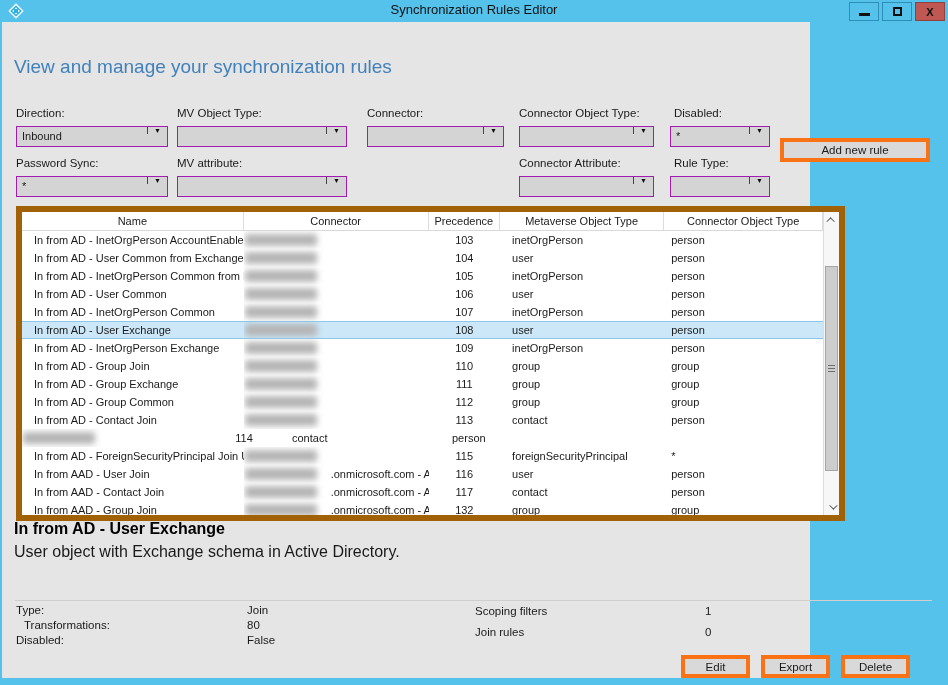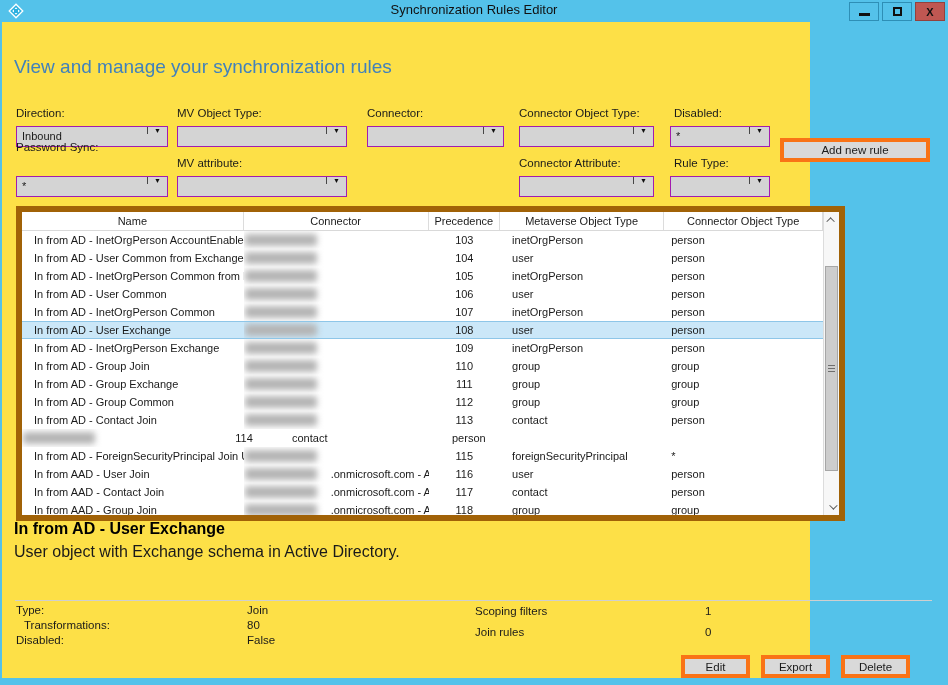--- a/index.html
+++ b/index.html
@@ -24,21 +24,21 @@
     font-size:11px; font-weight:bold; color:#101010; cursor:default;
     background:#54c2ea; border:1px solid #2e8fb6;
   }
   .win-btn.close { background:#bf5752; border-color:#93413d; }
   .min-glyph { width:11px; height:3px; background:#101010; margin-top:6px; }
   .max-glyph { width:9px; height:9px; border:2px solid #101010; }
 
   
   .content {
     position:absolute; left:2px; top:22px; width:808px; height:656px;
-    background:#fde047;
+    background:#e5e5e5;
   }
   .page-heading {
     position:absolute; left:12px; top:34px;
     font-size:19px; color:#4181bc;
   }
 
   
   .flabel { position:absolute; font-size:11.5px; color:#1a1a1a; }
   .dropdown {
     position:absolute; height:21px; background:#d4d4d4;
@@ -178,21 +178,21 @@
     </div>
     <div class="dropdown" style="left:668px; top:104px; width:100px;">
       <span class="dd-value">*</span>
       <span class="dd-btn">
           <span class="dd-arrow">▼</span>
         </span>
     </div>
 
     <div class="btn" style="left:778px; top:116px; width:150px; height:24px;">Add new rule</div>
 
-    <div class="flabel" style="left:14px;  top:119px;">Password Sync:</div>
+    <div class="flabel" style="left:14px;  top:135px;">Password Sync:</div>
     <div class="flabel" style="left:175px; top:135px;">MV attribute:</div>
     <div class="flabel" style="left:517px; top:135px;">Connector Attribute:</div>
     <div class="flabel" style="left:672px; top:135px;">Rule Type:</div>
 
     <div class="dropdown" style="left:14px;  top:154px; width:152px;">
       <span class="dd-value">*</span>
       <span class="dd-btn">
           <span class="dd-arrow">▼</span>
         </span>
     </div>
@@ -360,21 +360,21 @@
               <div class="cell c-prec">117</div>
               <div class="cell c-cot">contact</div>
               <div class="cell c-mot">person</div>
             </div>
             <div class="trow">
               <div class="cell c-name">In from AAD - Group Join</div>
               <div class="cell c-conn">
                 <span class="blur-blob"></span>
                 <span class="conn-suffix">.onmicrosoft.com - AAD</span>
               </div>
-              <div class="cell c-prec">118</div>
+              <div class="cell c-prec">132</div>
               <div class="cell c-cot">group</div>
               <div class="cell c-mot">group</div>
             </div>
             <div class="trow">
               <div class="cell c-name">In from AAD - User NGCKey</div>
               <div class="cell c-conn">
                 <span>M365x828196.onmicrosoft.com - AAD</span>
               </div>
               <div class="cell c-prec">119</div>
               <div class="cell c-cot">user</div>

